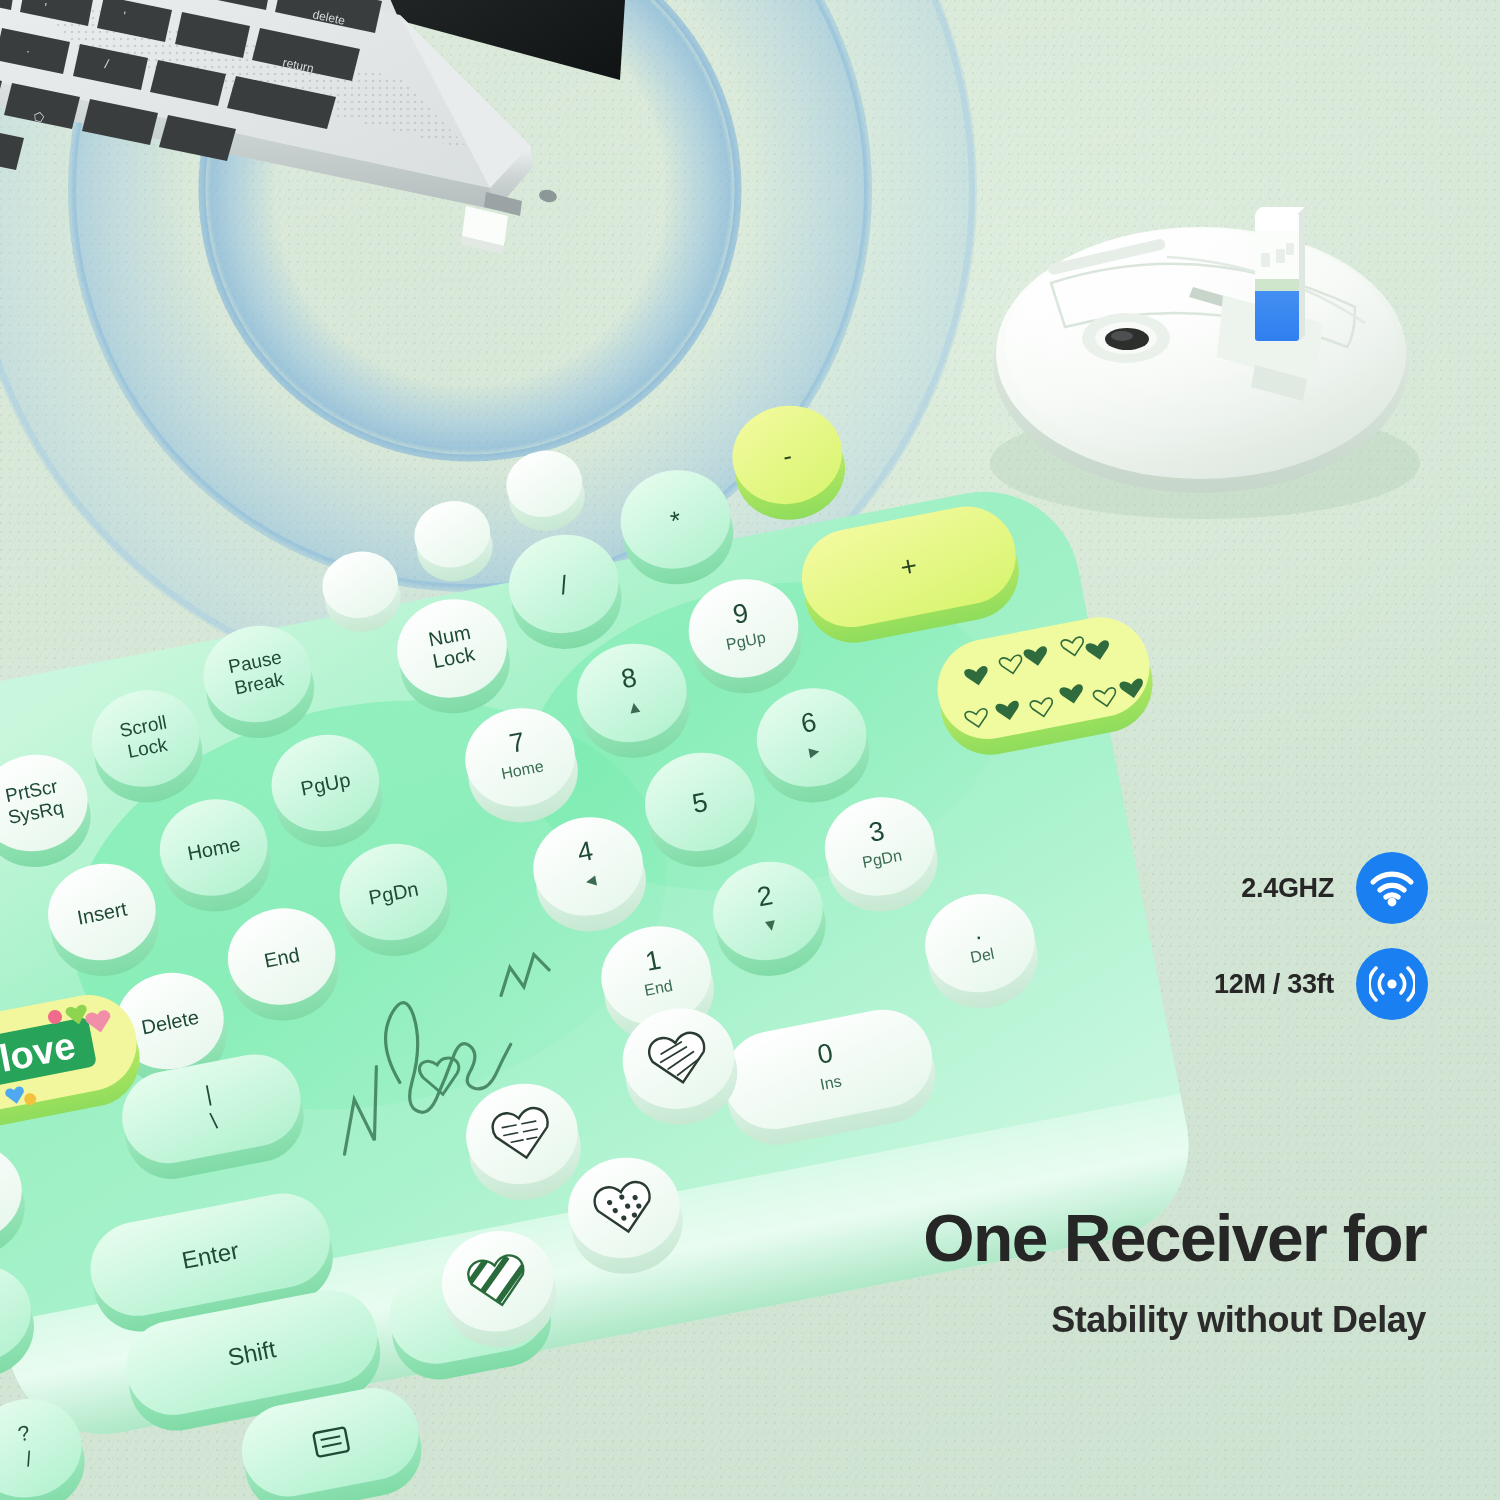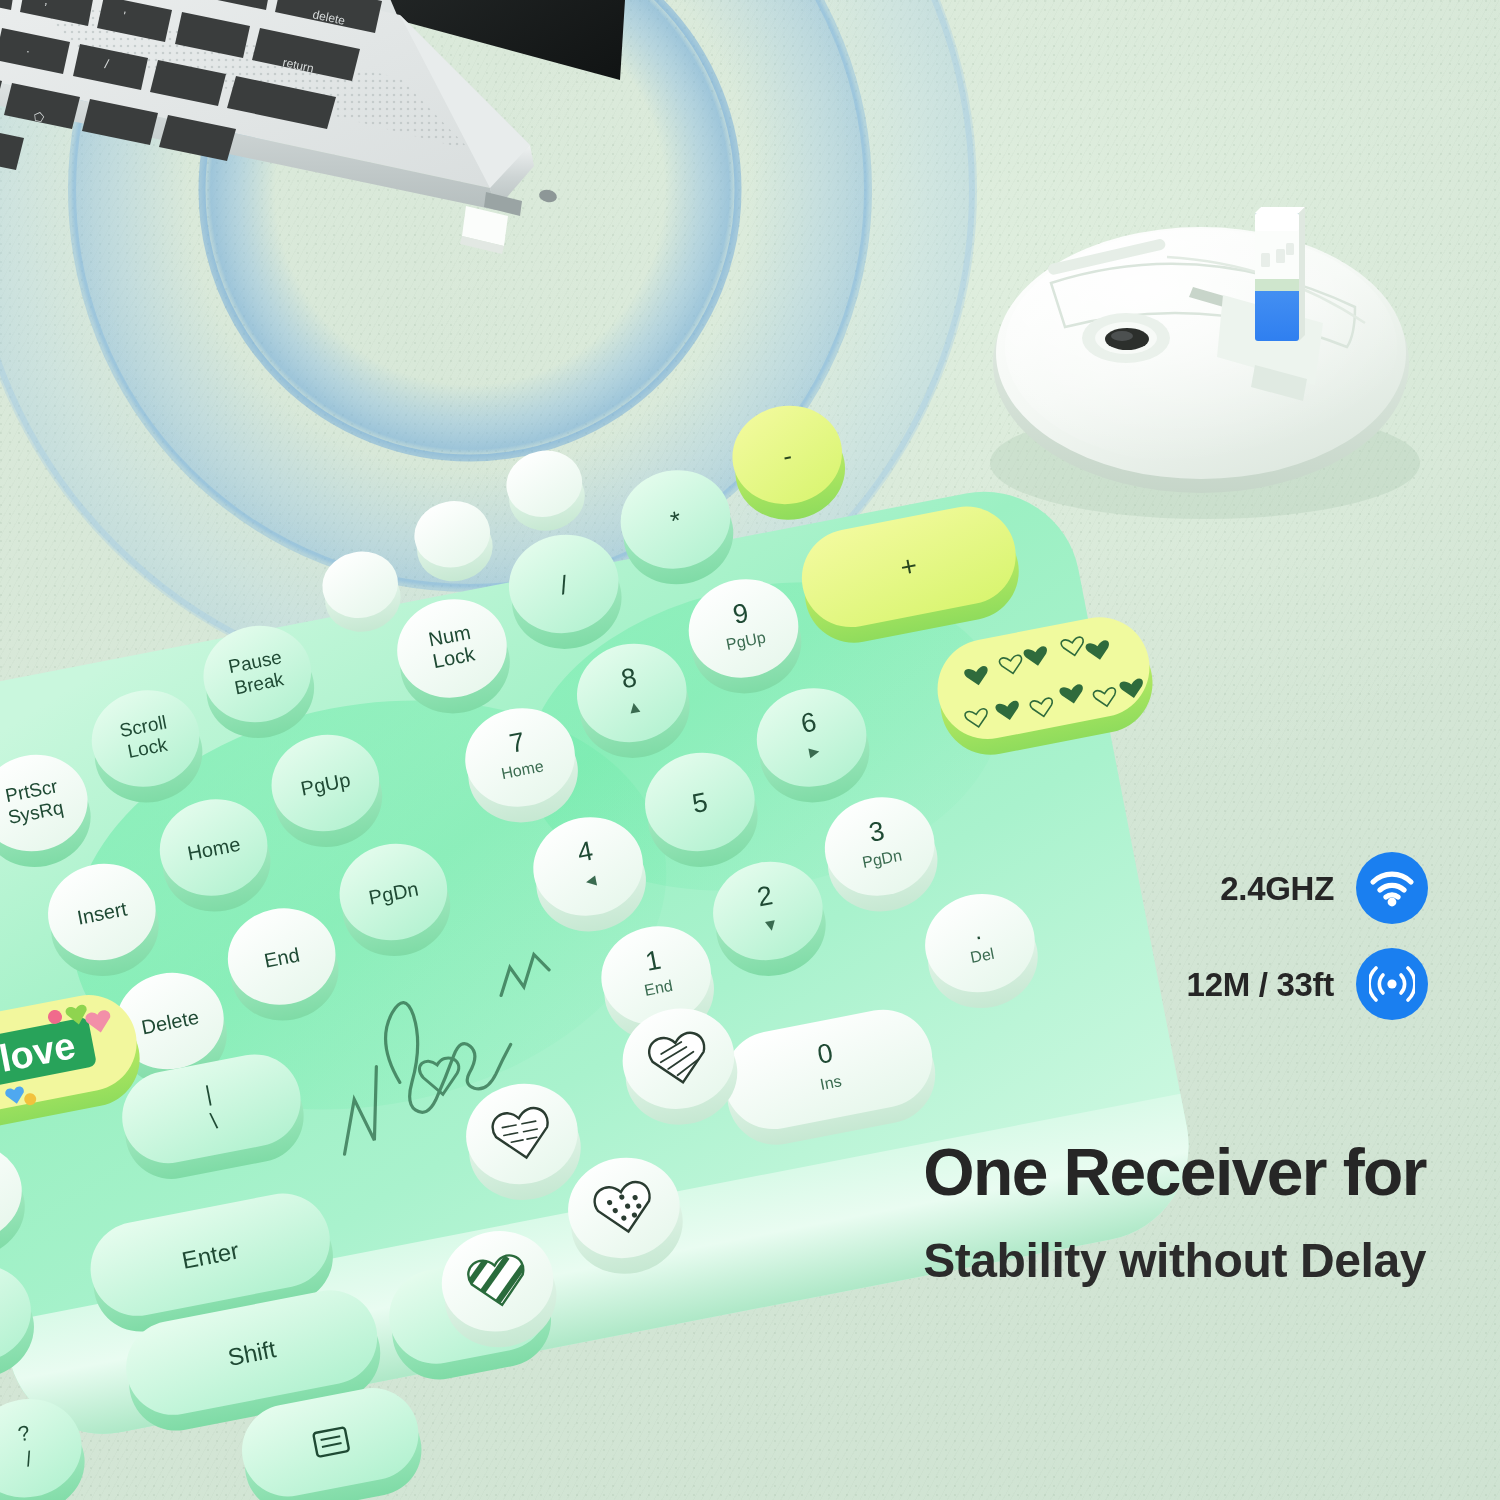--- a/index.html
+++ b/index.html
@@ -51,45 +51,45 @@
   
   .features {
     position:absolute; right:72px; top:852px;
     display:flex; flex-direction:column; gap:24px;
     align-items:flex-end;
   }
   .feature-row {
     display:flex; align-items:center; gap:22px;
   }
   .feature-label {
-    font-size:33px; font-weight:bold; color:#262626;
+    font-size:27px; font-weight:bold; color:#262626;
     letter-spacing:-.3px; white-space:nowrap;
     line-height:1;
   }
   .badge {
     width:72px; height:72px; border-radius:50%;
     background:#1a7ff0;
     display:flex; align-items:center; justify-content:center;
     flex:0 0 auto;
   }
   .badge svg { display:block; }
 
   
   .headline {
-    position:absolute; right:74px; top:1139px;
-    text-align:center;
+    position:absolute; right:74px; top:1205px;
+    text-align:right;
   }
   .headline h1 {
     font-size:66px; font-weight:bold; color:#262626;
     line-height:1.03; letter-spacing:-1.6px;
   }
   .headline h1 span { display:block; white-space:nowrap; }
   .headline .sub {
     margin-top:26px;
-    font-size:48px; font-weight:bold; color:#2b2b2b;
+    font-size:36px; font-weight:bold; color:#2b2b2b;
     letter-spacing:-.4px; white-space:nowrap;
   }
 </style>
 </head>
 <body>
 
 <div id="stage">
 
   <div class="mat"></div>
   <div class="mat-tex"></div>

